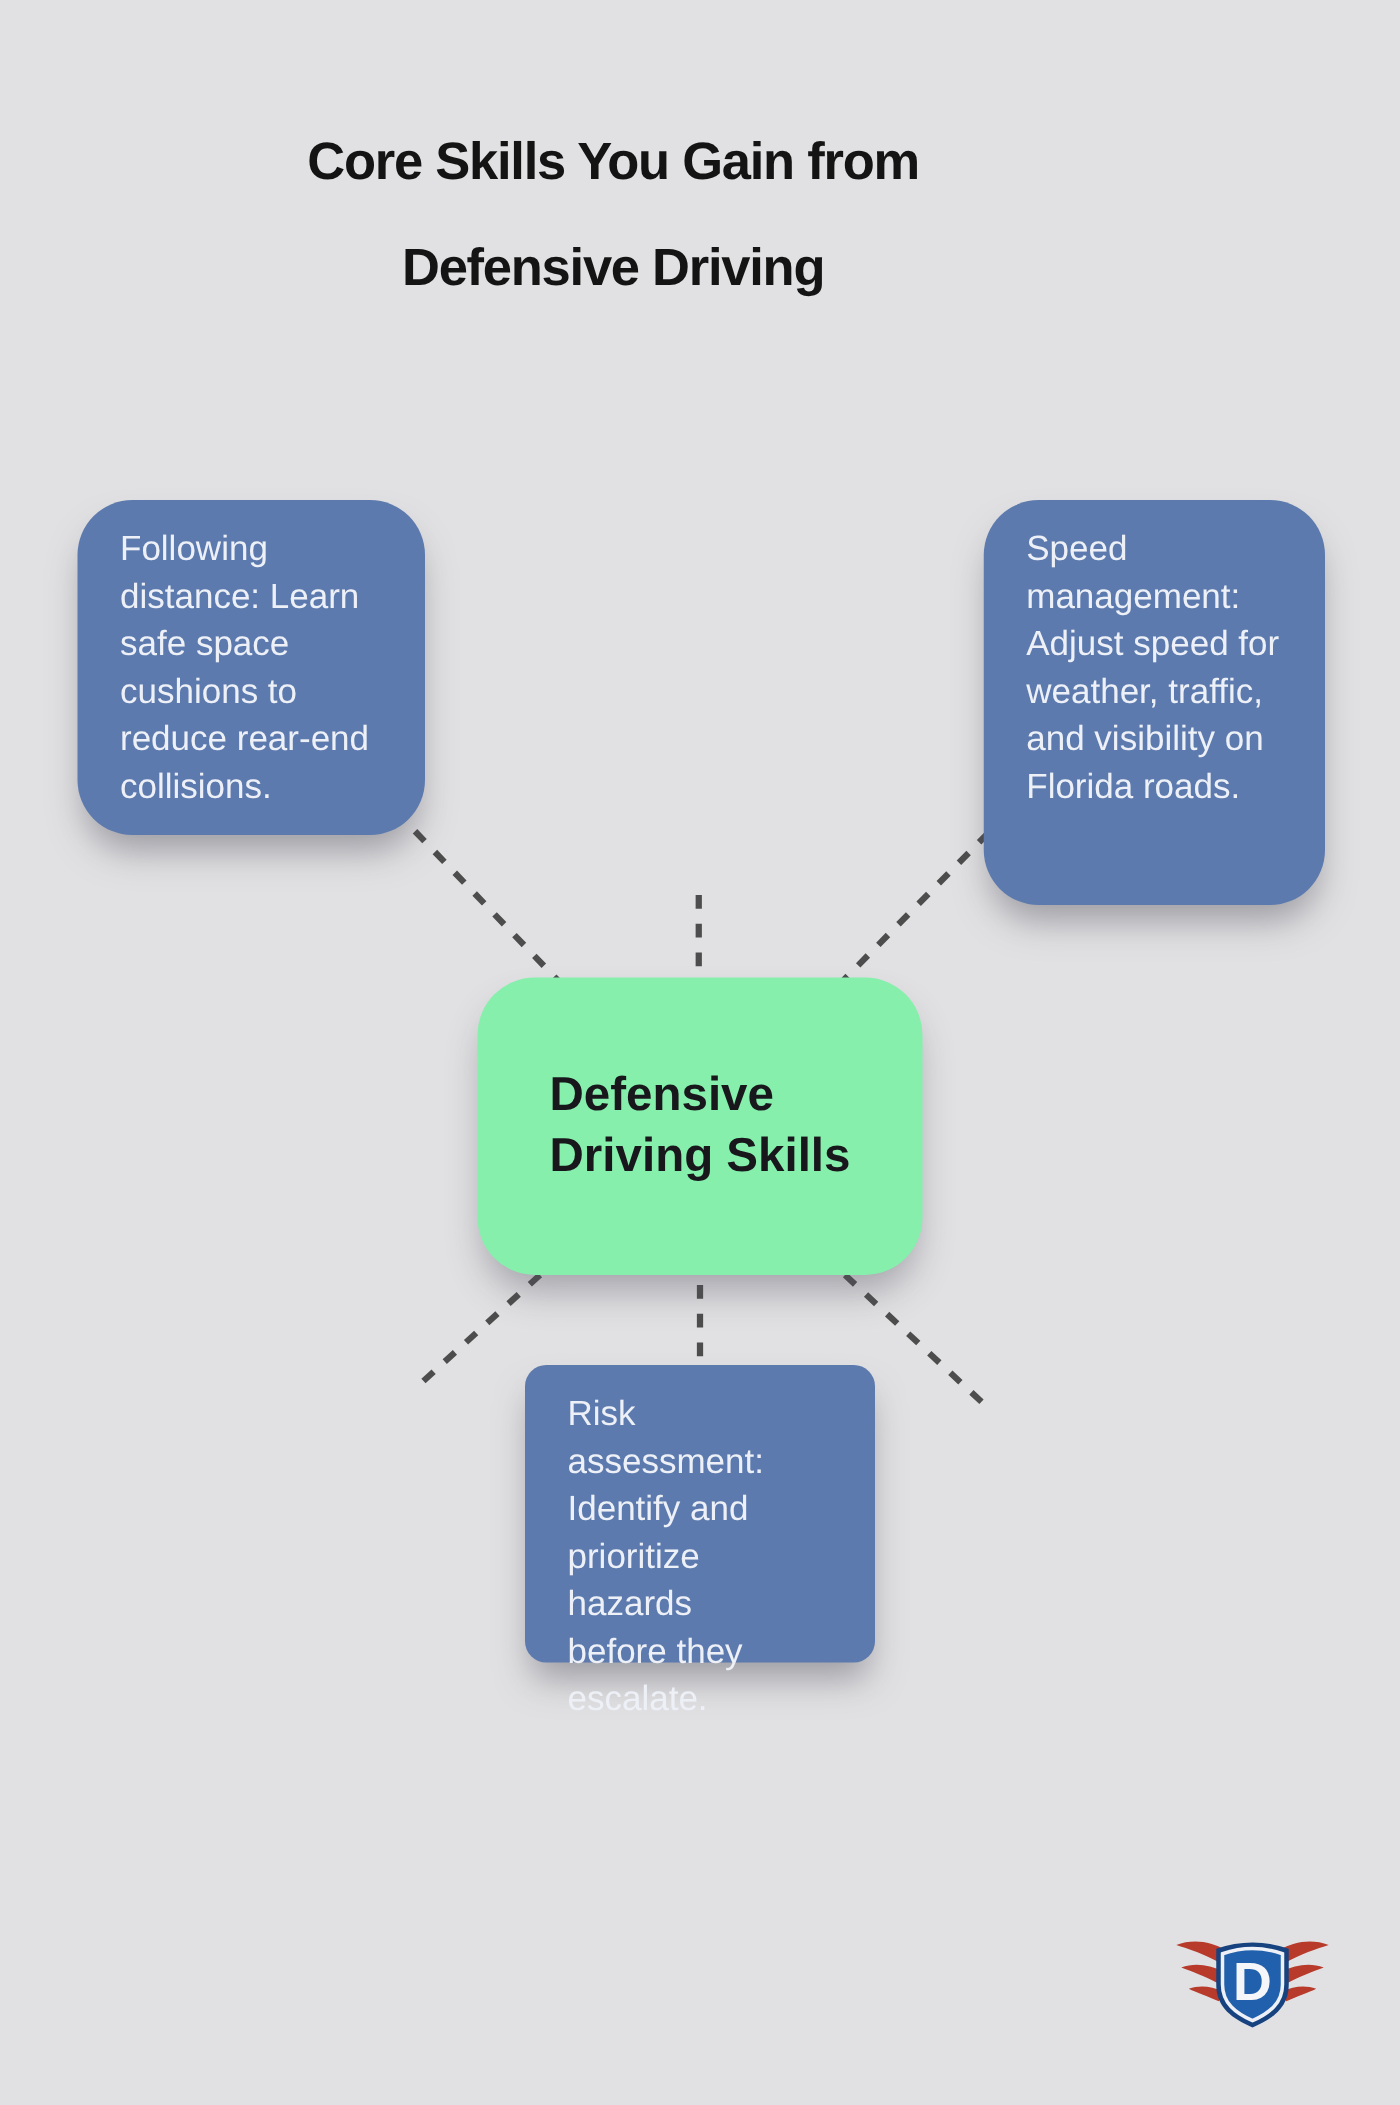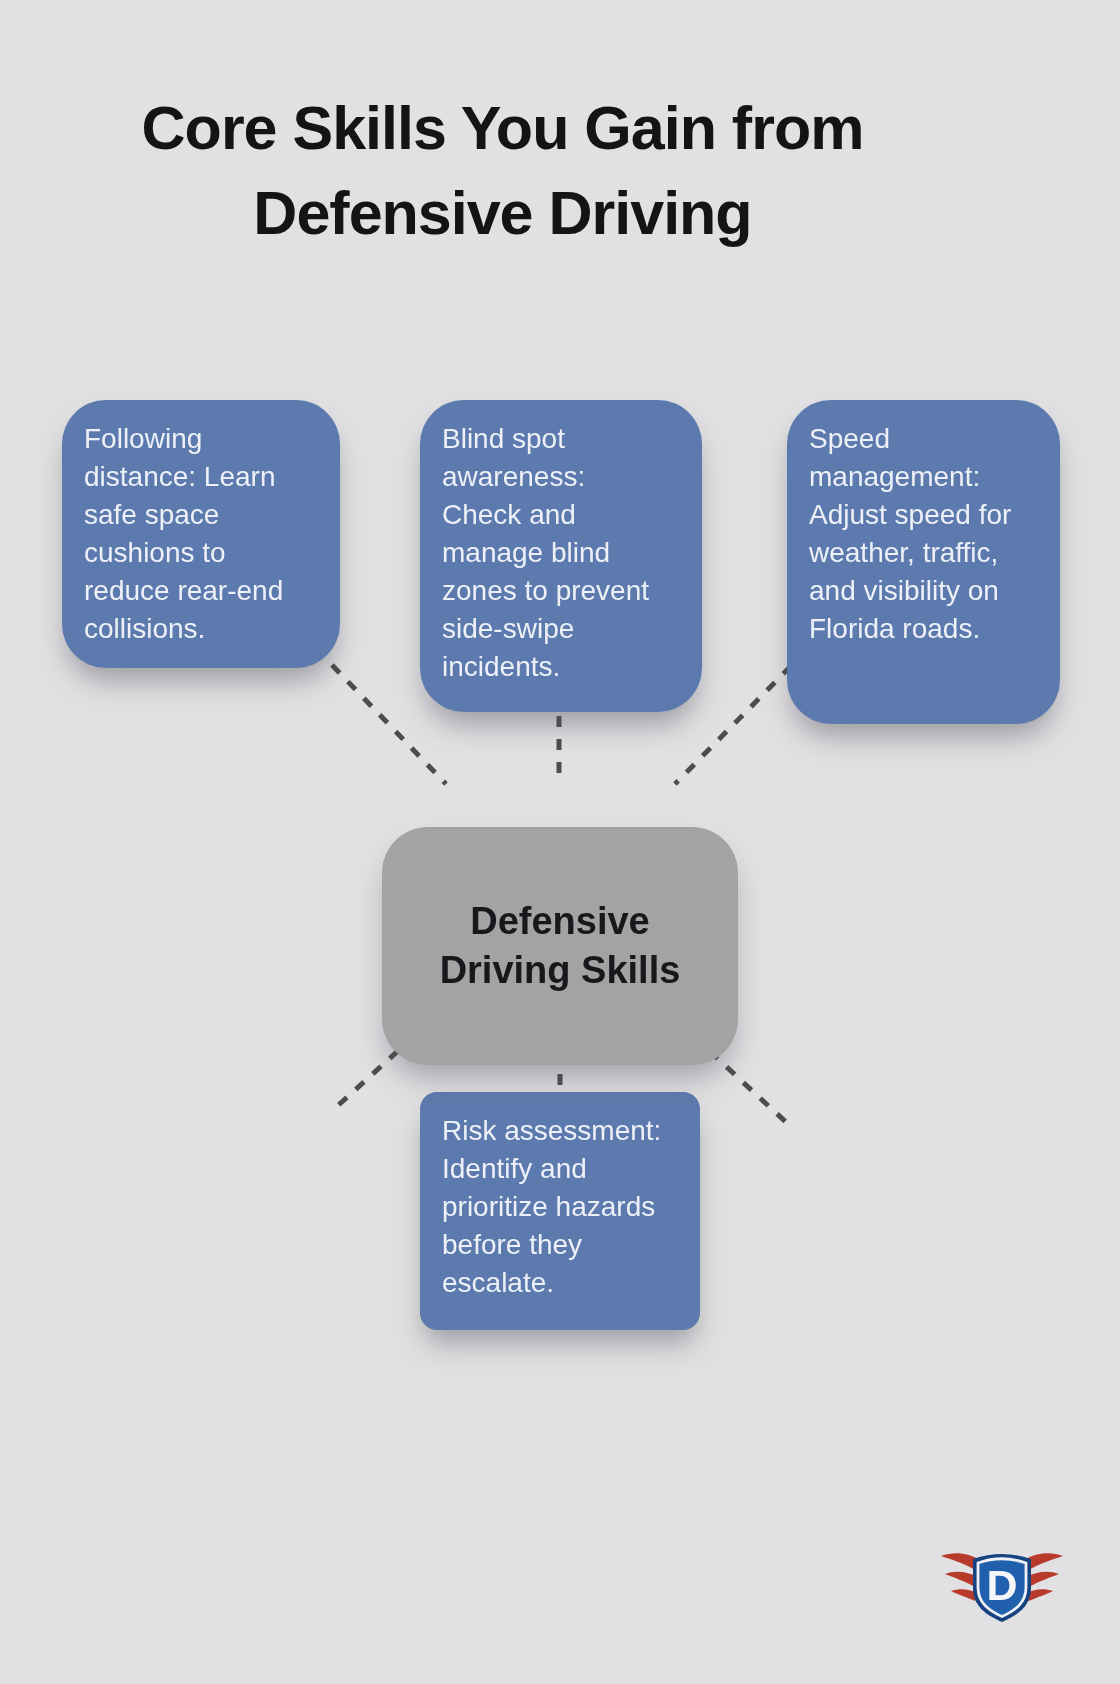--- a/index.html
+++ b/index.html
@@ -6,59 +6,58 @@
   .canvas{
     position:relative;
     width:1120px;height:1684px;
     margin:0 auto;
     background:#e1e1e3;
     overflow:hidden;
     font-family:"Liberation Sans","DejaVu Sans",sans-serif;
   }
   .title{
     position:absolute;
-    left:12px;top:86px;width:981px;
+    left:0;top:86px;width:981px;
     text-align:center;
-    font-size:61px;
+    font-size:42px;
     line-height:85px;
     font-weight:700;
     letter-spacing:-1px;
     color:#141414;
     white-space:pre-line;
     margin:0;
   }
   .connectors{position:absolute;left:0;top:0;width:1120px;height:1684px;}
   .connectors line{
     stroke:#4d4d4d;
     stroke-width:5;
     stroke-dasharray:11 12;
   }
   .card{
     position:absolute;
     background:#5d7aae;
     border-radius:44px;
     box-shadow:0 18px 28px -6px rgba(85,85,97,0.5);
     box-sizing:border-box;
-    padding:20px 22px;
+    padding:20px 34px;
   }
   .card p{
     margin:0;
     color:#edf1f7;
     font-size:28px;
     line-height:38px;
     white-space:pre-line;
   }
   .center-node{
     position:absolute;
-    left:382px;top:827px;width:356px;height:238px;
-    background:#a3a3a3;
+    left:382px;top:782px;width:356px;height:238px;
+    background:#86efac;
     border-radius:46px;
     box-shadow:0 18px 30px -6px rgba(85,85,97,0.45);
     display:flex;align-items:center;justify-content:center;
-    text-align:center;
   }
   .center-node .label{
     font-size:38px;
     line-height:49px;
     font-weight:700;
     color:#17171c;
     white-space:pre-line;
   }
   .logo{position:absolute;left:936px;top:1544px;width:132px;height:84px;}
   .logo-letter{
@@ -93,29 +92,20 @@
   </svg>
 
   <div class="card card-1">
     <p>Following
 distance: Learn
 safe space
 cushions to
 reduce rear-end
 collisions.</p>
   </div>
-  <div class="card card-2">
-    <p>Blind spot
-awareness:
-Check and
-manage blind
-zones to prevent
-side-swipe
-incidents.</p>
-  </div>
   <div class="card card-3">
     <p>Speed
 management:
 Adjust speed for
 weather, traffic,
 and visibility on
 Florida roads.</p>
   </div>
   <div class="card card-5">
     <p>Risk assessment:

